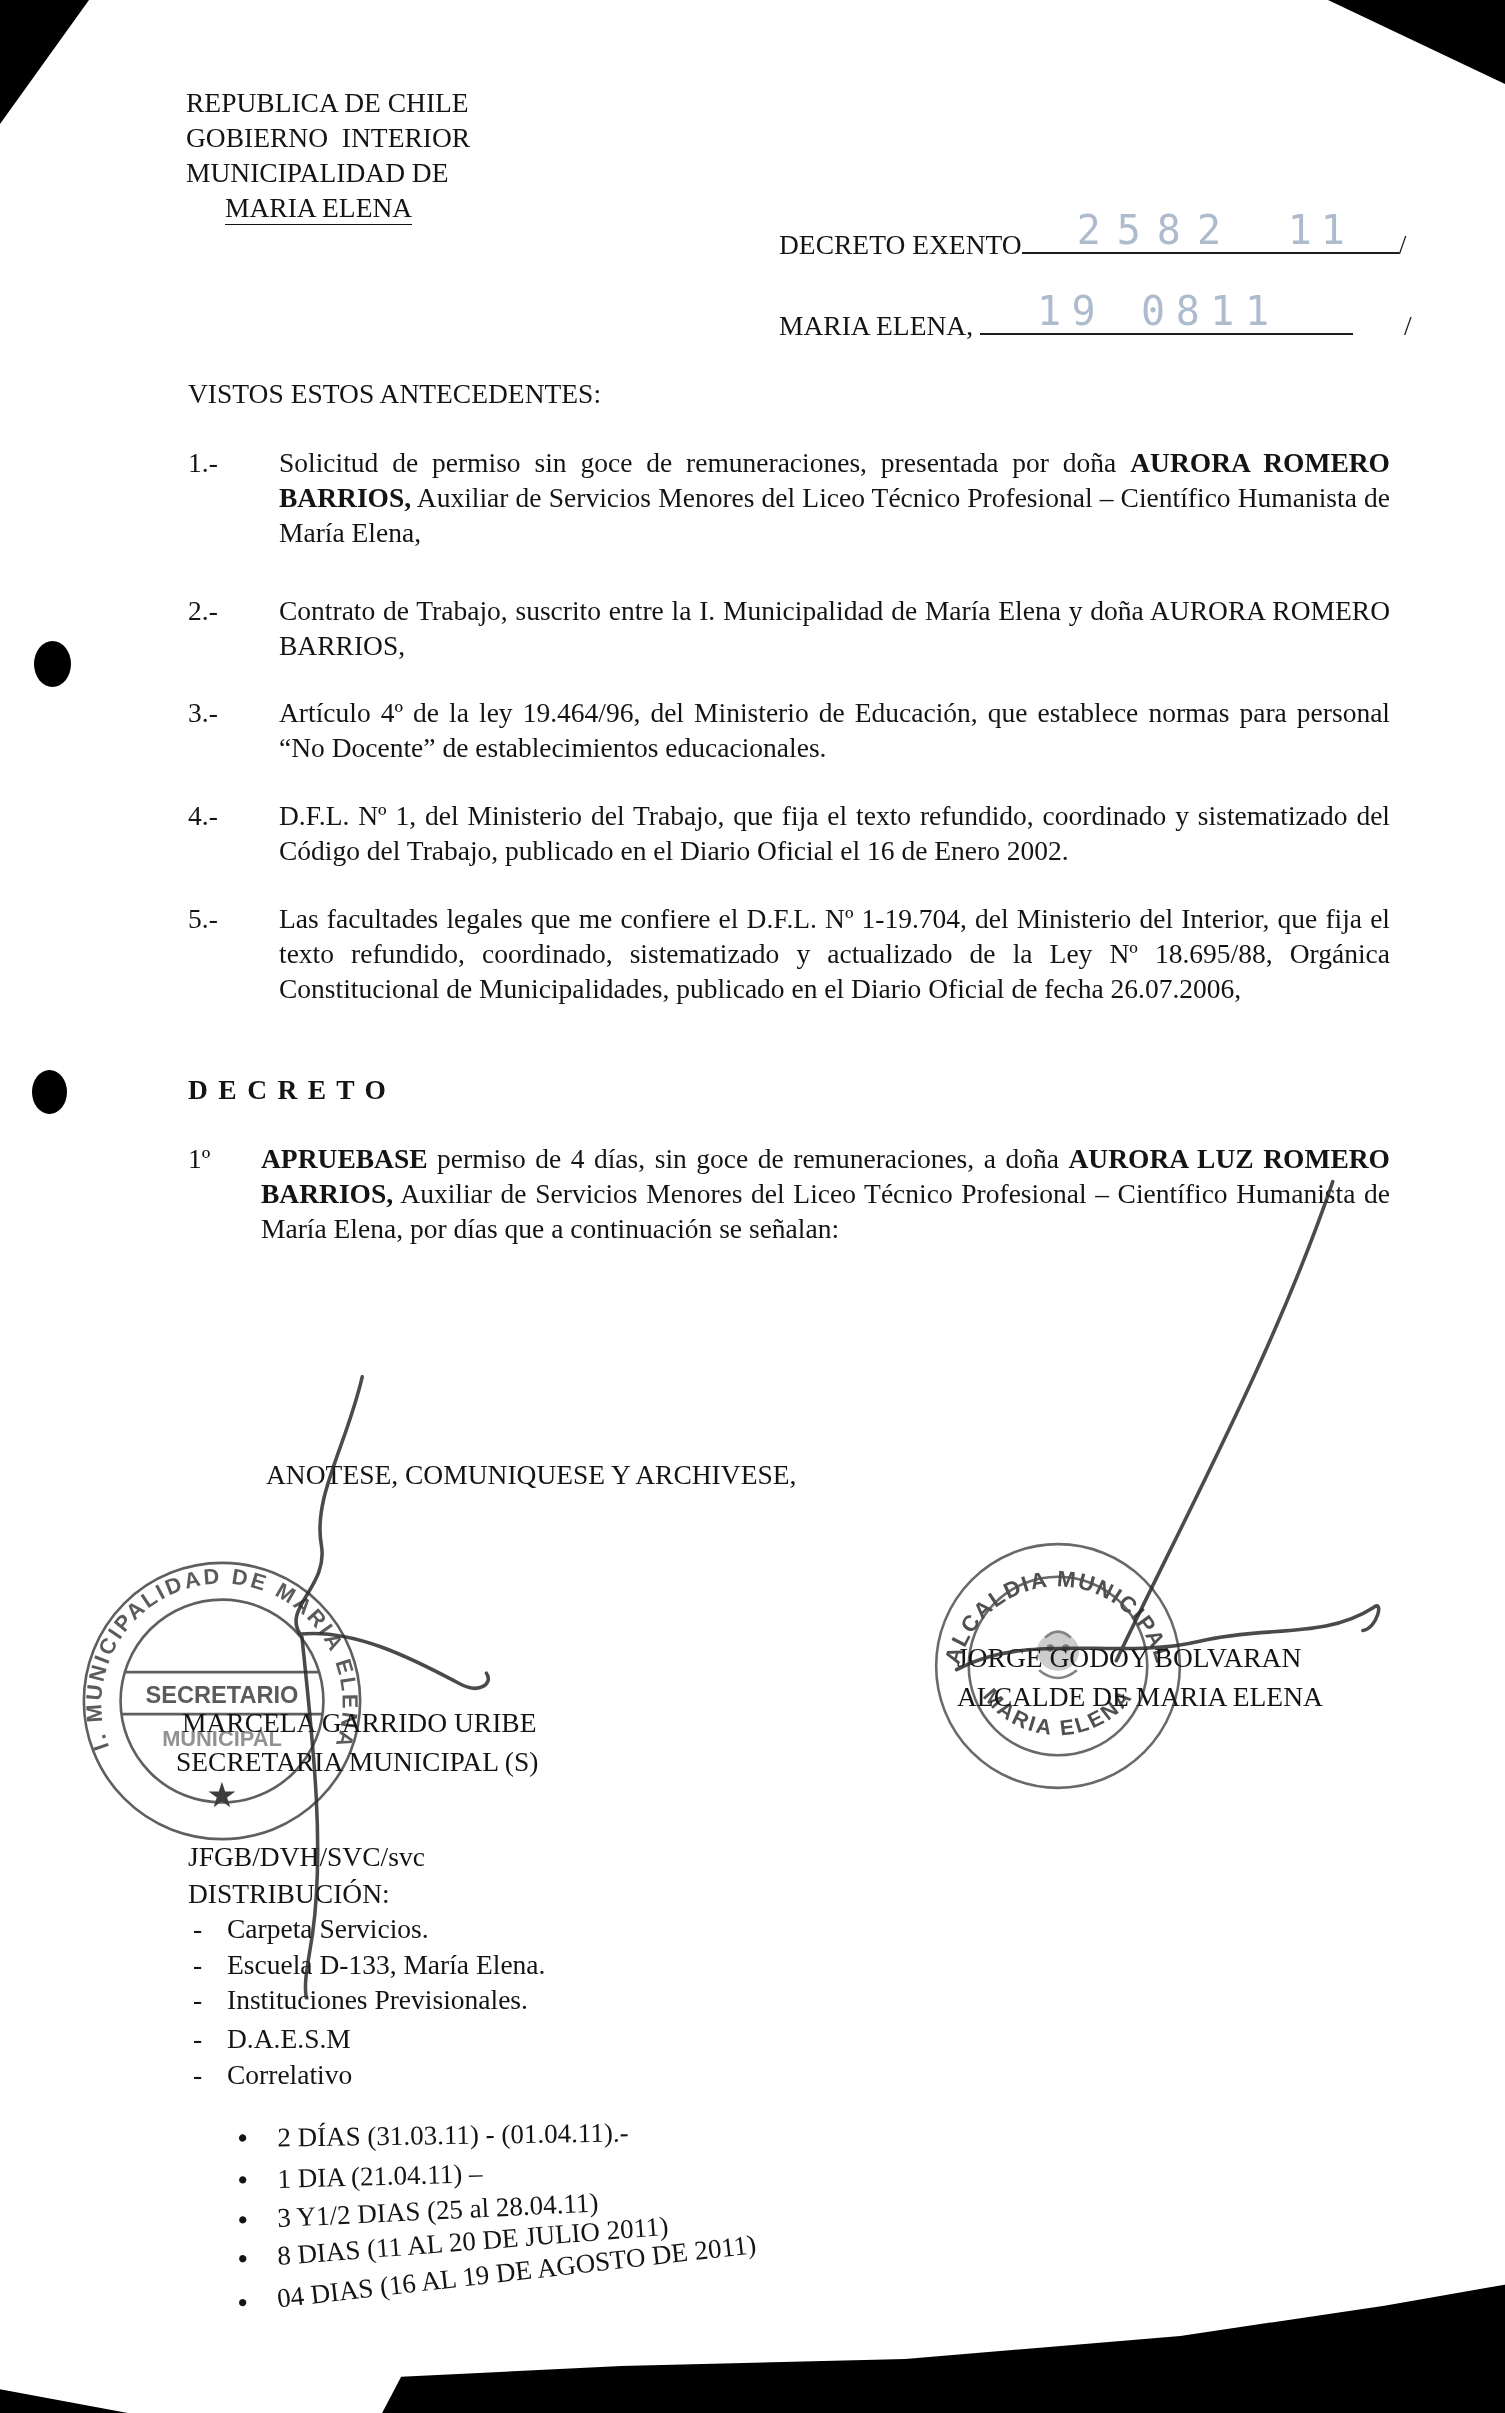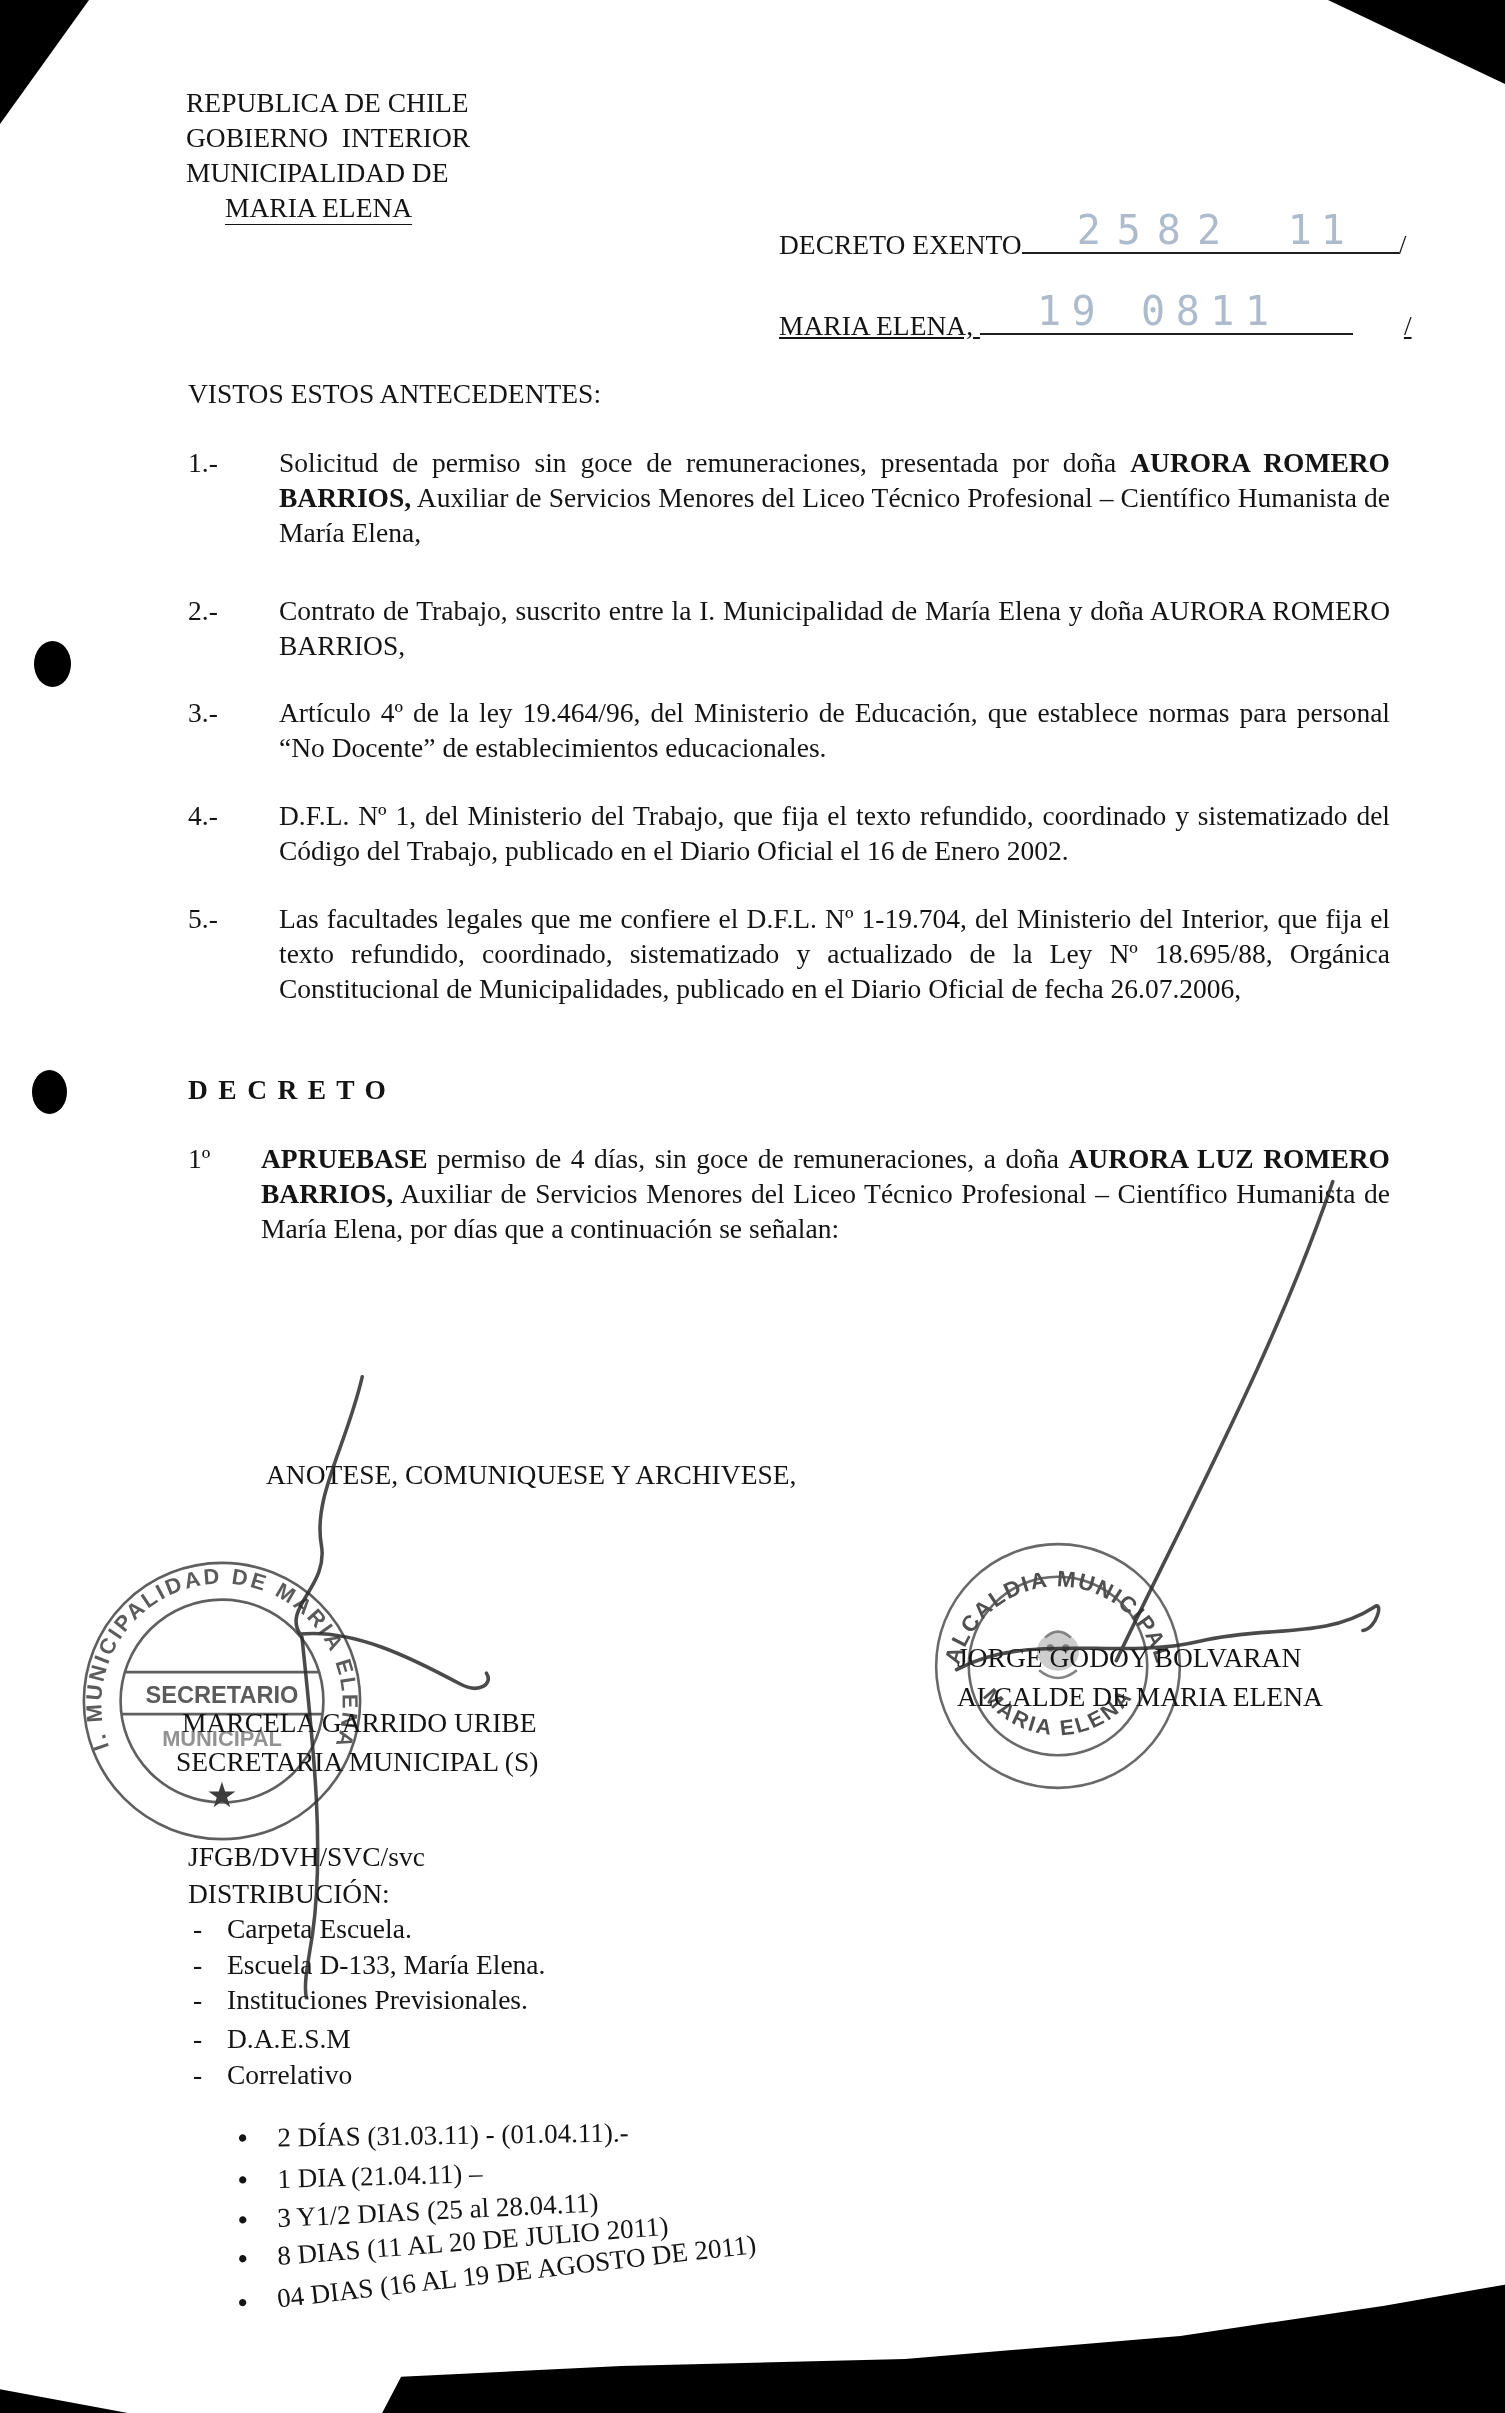--- a/index.html
+++ b/index.html
@@ -14,21 +14,21 @@
   .bold { font-weight:bold; }
 
   
   .hdr { left:186px; top:85px; }
   .hline { white-space:pre; }
   .hline4 { margin-left:39px; }
   .hline4 span { border-bottom:1.8px solid #141414; padding-bottom:0.9px; }
 
   
   .dline1 { left:779px; top:224px; white-space:nowrap; }
-  .dline2 { left:779px; top:305px; white-space:nowrap;text-decoration:underline; }
+  .dline2 { left:779px; top:305px; white-space:nowrap; }
   .blank { display:inline-block; border-bottom:2.7px solid #1d1d1d; height:30px; position:relative; }
   .blank1 { width:377px; }
   .blank2 { width:373px; }
   .slash2gap { margin-left:51px; }
   .stampnum {
     position:absolute; top:-10.6px; font-family:"DejaVu Sans Mono",monospace;
     color:#9fb0c4; opacity:.85; font-size:40px;
   }
   .sn-a { left:55px; letter-spacing:16px; }
   .sn-b { left:266px; letter-spacing:9px; }
@@ -196,21 +196,21 @@
 
   <div class="abs signame-r">JORGE GODOY BOLVARAN</div>
   <div class="abs sigtitle-r">ALCALDE DE MARIA ELENA</div>
   <div class="abs signame-l">MARCELA GARRIDO URIBE</div>
   <div class="abs sigtitle-l">SECRETARIA MUNICIPAL (S)</div>
 
   <div class="abs initials">JFGB/DVH/SVC/svc</div>
   <div class="abs dtit">DISTRIBUCIÓN:</div>
   <div class="abs dist d1">
       <span class="dash">-</span>
-      <span>Carpeta Escuela.</span>
+      <span>Carpeta Servicios.</span>
     </div>
   <div class="abs dist d2">
       <span class="dash">-</span>
       <span>Escuela D-133, María Elena.</span>
     </div>
   <div class="abs dist d3">
       <span class="dash">-</span>
       <span>Instituciones Previsionales.</span>
     </div>
   <div class="abs dist d4">

